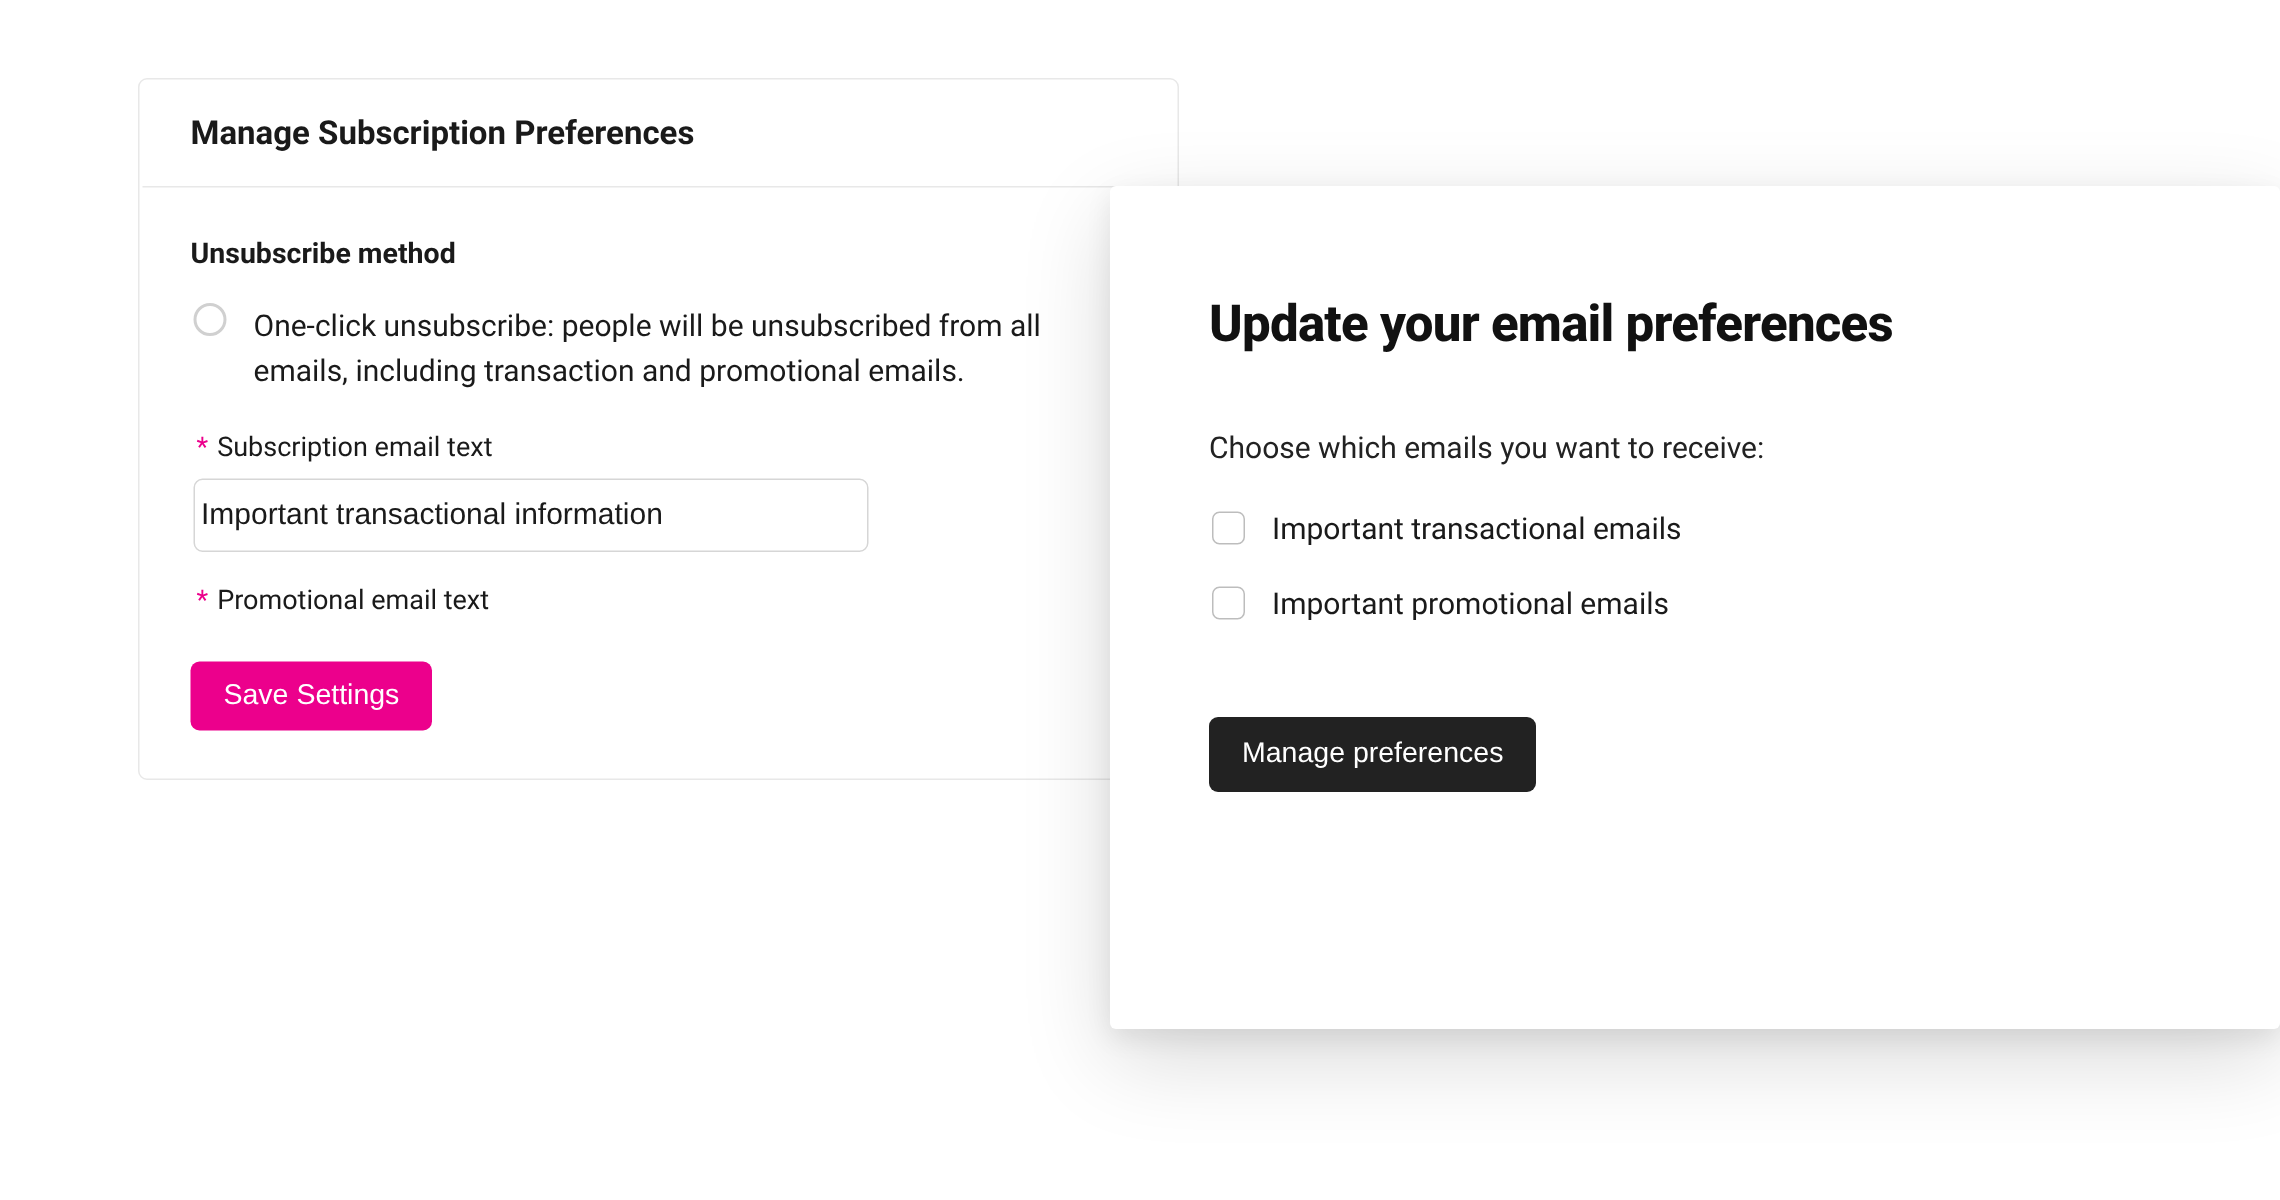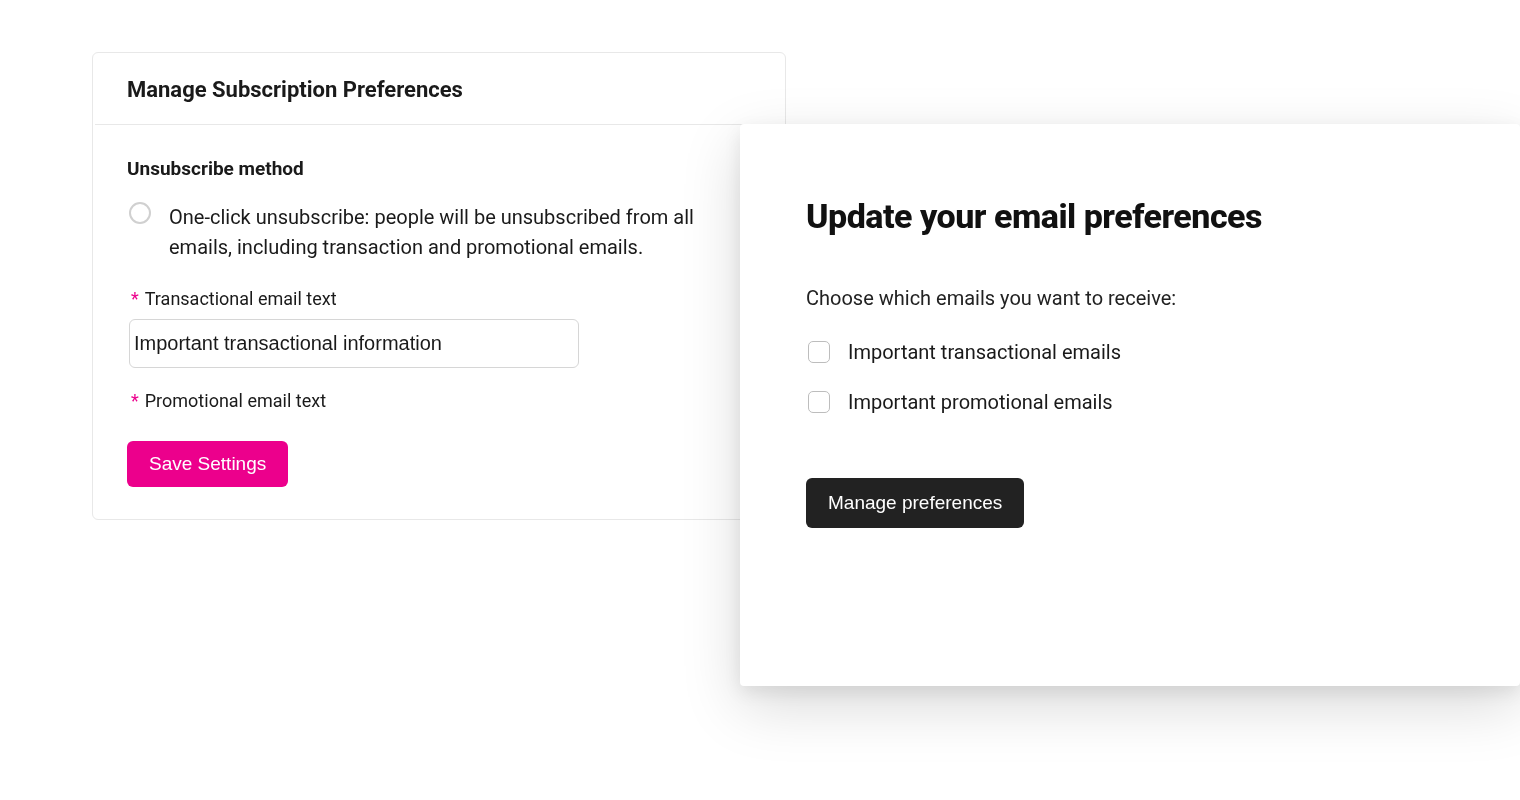--- a/index.html
+++ b/index.html
@@ -171,21 +171,21 @@
     <div class="section-label">Unsubscribe method</div>
 
     <div class="radio-row">
       <span class="radio-circle"></span>
       <span class="radio-label">One-click unsubscribe: people will be unsubscribed from all emails, including transaction and promotional emails.</span>
     </div>
 
 
     <div class="field-group">
       <div class="field-label">
-        <span class="req-asterisk">*</span><span>Transactional email text</span>
+        <span class="req-asterisk">*</span><span>Subscription email text</span>
       </div>
       <input type="text" class="text-input" value="Important transactional information" style="">
     </div>
 
     <div class="field-group">
       <div class="field-label">
         <span class="req-asterisk">*</span><span>Promotional email text</span>
       </div>
     </div>
 

